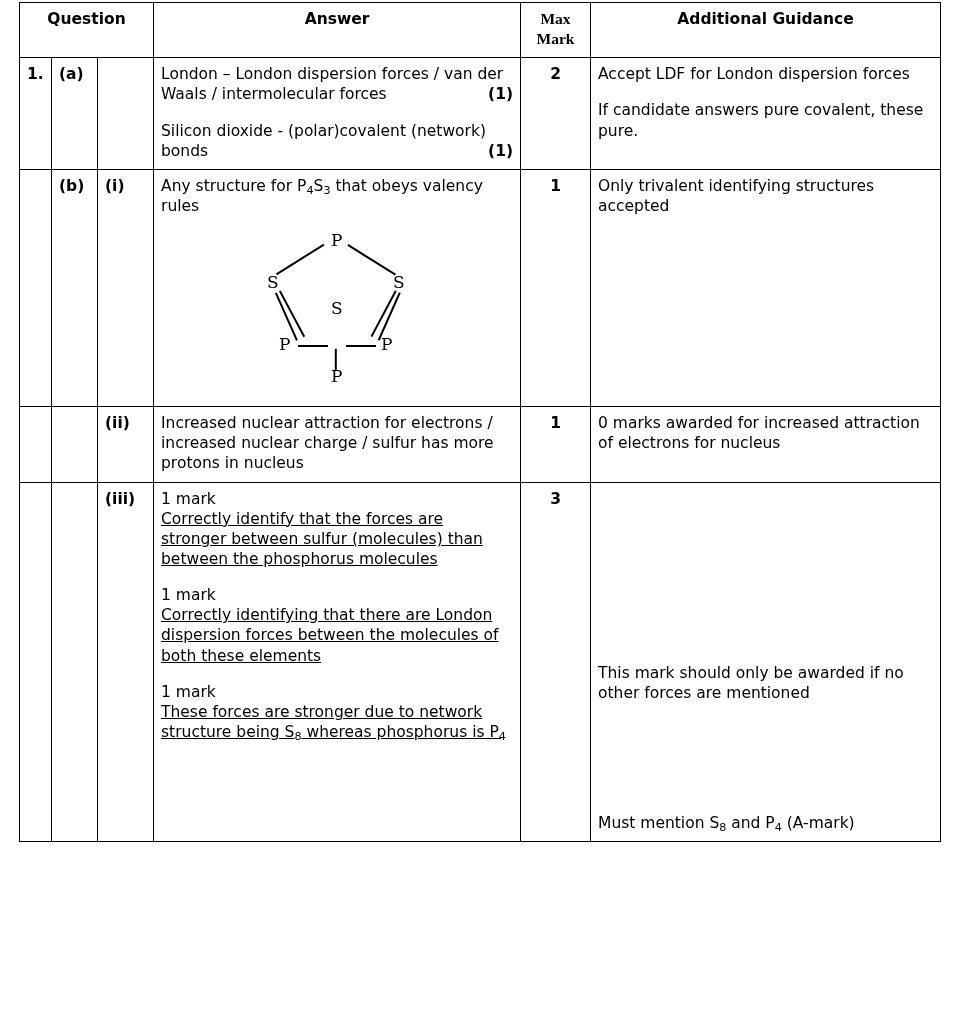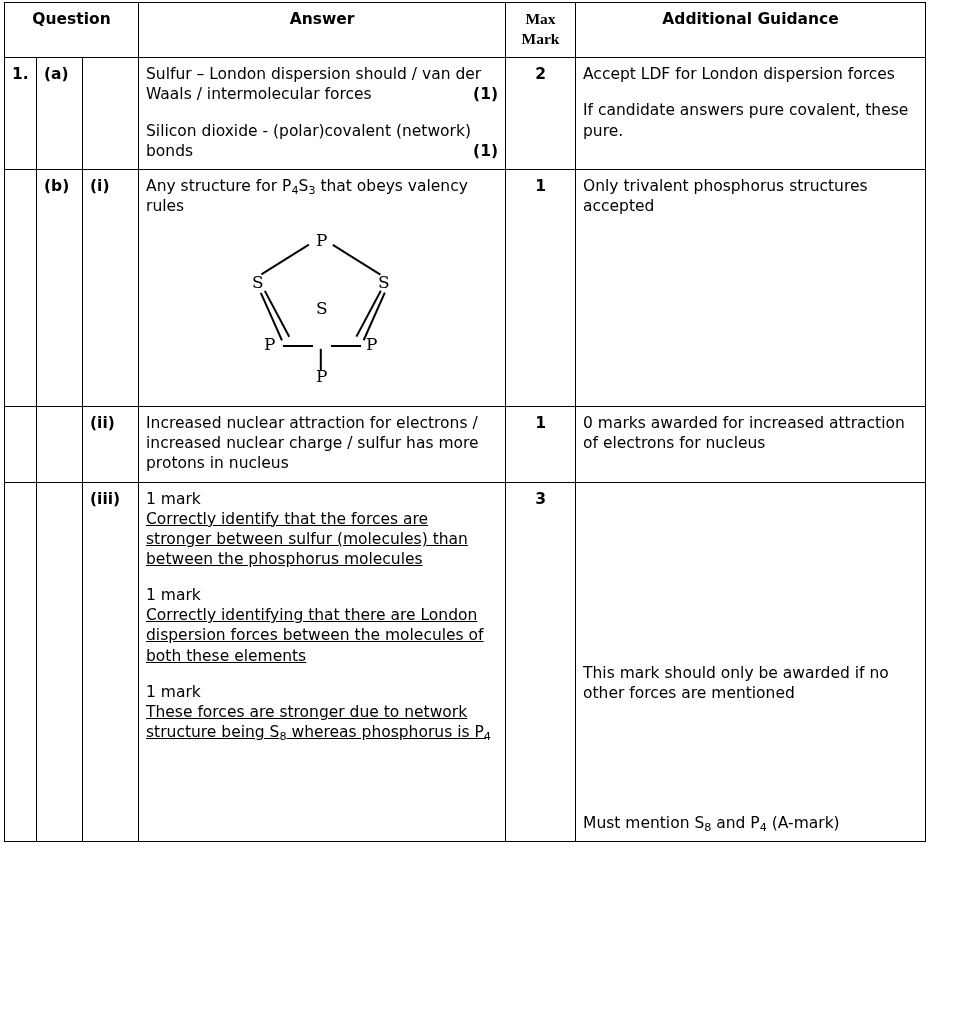--- a/index.html
+++ b/index.html
@@ -14,21 +14,21 @@
   #sheet {
     width: 965px;
     height: 1024px;
     position: relative;
     box-sizing: border-box;
     background: #ffffff;
   }
   table.marking {
     border-collapse: collapse;
     width: 843px;
-    margin: 2px 0 0 4px;
+    margin: 2px 0 0 19px;
     table-layout: fixed;
   }
   table.marking td, table.marking th {
     border: 1px solid #000000;
     vertical-align: top;
     padding: 6px 7px 8px 7px;
     font-size: 15.5px;
     line-height: 1.30;
   }
   thead th {
@@ -118,21 +118,21 @@
         <th>Additional Guidance</th>
       </tr>
     </thead>
     <tbody>
 
       <tr>
         <td class="qnum">1.</td>
         <td class="qpart">(a)</td>
         <td class="qsub"></td>
         <td class="answer">
-          <div class="para"><span>Sulfur – London dispersion should / van der Waals / intermolecular forces</span><span class="rightmark">(1)</span></div>
+          <div class="para"><span>London – London dispersion forces / van der Waals / intermolecular forces</span><span class="rightmark">(1)</span></div>
           <div class="blockgap"></div>
           <div class="para"><span>Silicon dioxide - (polar)covalent (network) bonds</span><span class="rightmark">(1)</span></div>
         </td>
         <td class="maxmark">2</td>
         <td class="guidance">
           <div class="para">Accept LDF for London dispersion forces</div>
           <div class="blockgap"></div>
           <div class="para">If candidate answers pure covalent, these pure.</div>
         </td>
       </tr>
@@ -159,21 +159,21 @@
             <span class="bond" style="left:144px; top:58px; width:52px; transform:rotate(118deg);"></span>
             <span class="bond" style="left:24px; top:60px; width:52px; transform:rotate(66deg);"></span>
             <span class="bond" style="left:148px; top:60px; width:52px; transform:rotate(114deg);"></span>
             <span class="bond" style="left:46px; top:113px; width:30px;"></span>
             <span class="bond" style="left:94px; top:113px; width:30px;"></span>
             <span class="bond" style="left:84px; top:116px; width:22px; transform:rotate(90deg);"></span>
           </div>
         </td>
         <td class="maxmark">1</td>
         <td class="guidance">
-          <div class="para">Only trivalent phosphorus structures accepted</div>
+          <div class="para">Only trivalent identifying structures accepted</div>
         </td>
       </tr>
 
       <tr>
         <td class="qnum"></td>
         <td class="qpart"></td>
         <td class="qsub">(ii)</td>
         <td class="answer">
           <div class="para">Increased nuclear attraction for electrons / increased nuclear charge / sulfur has more protons in nucleus</div>
         </td>

